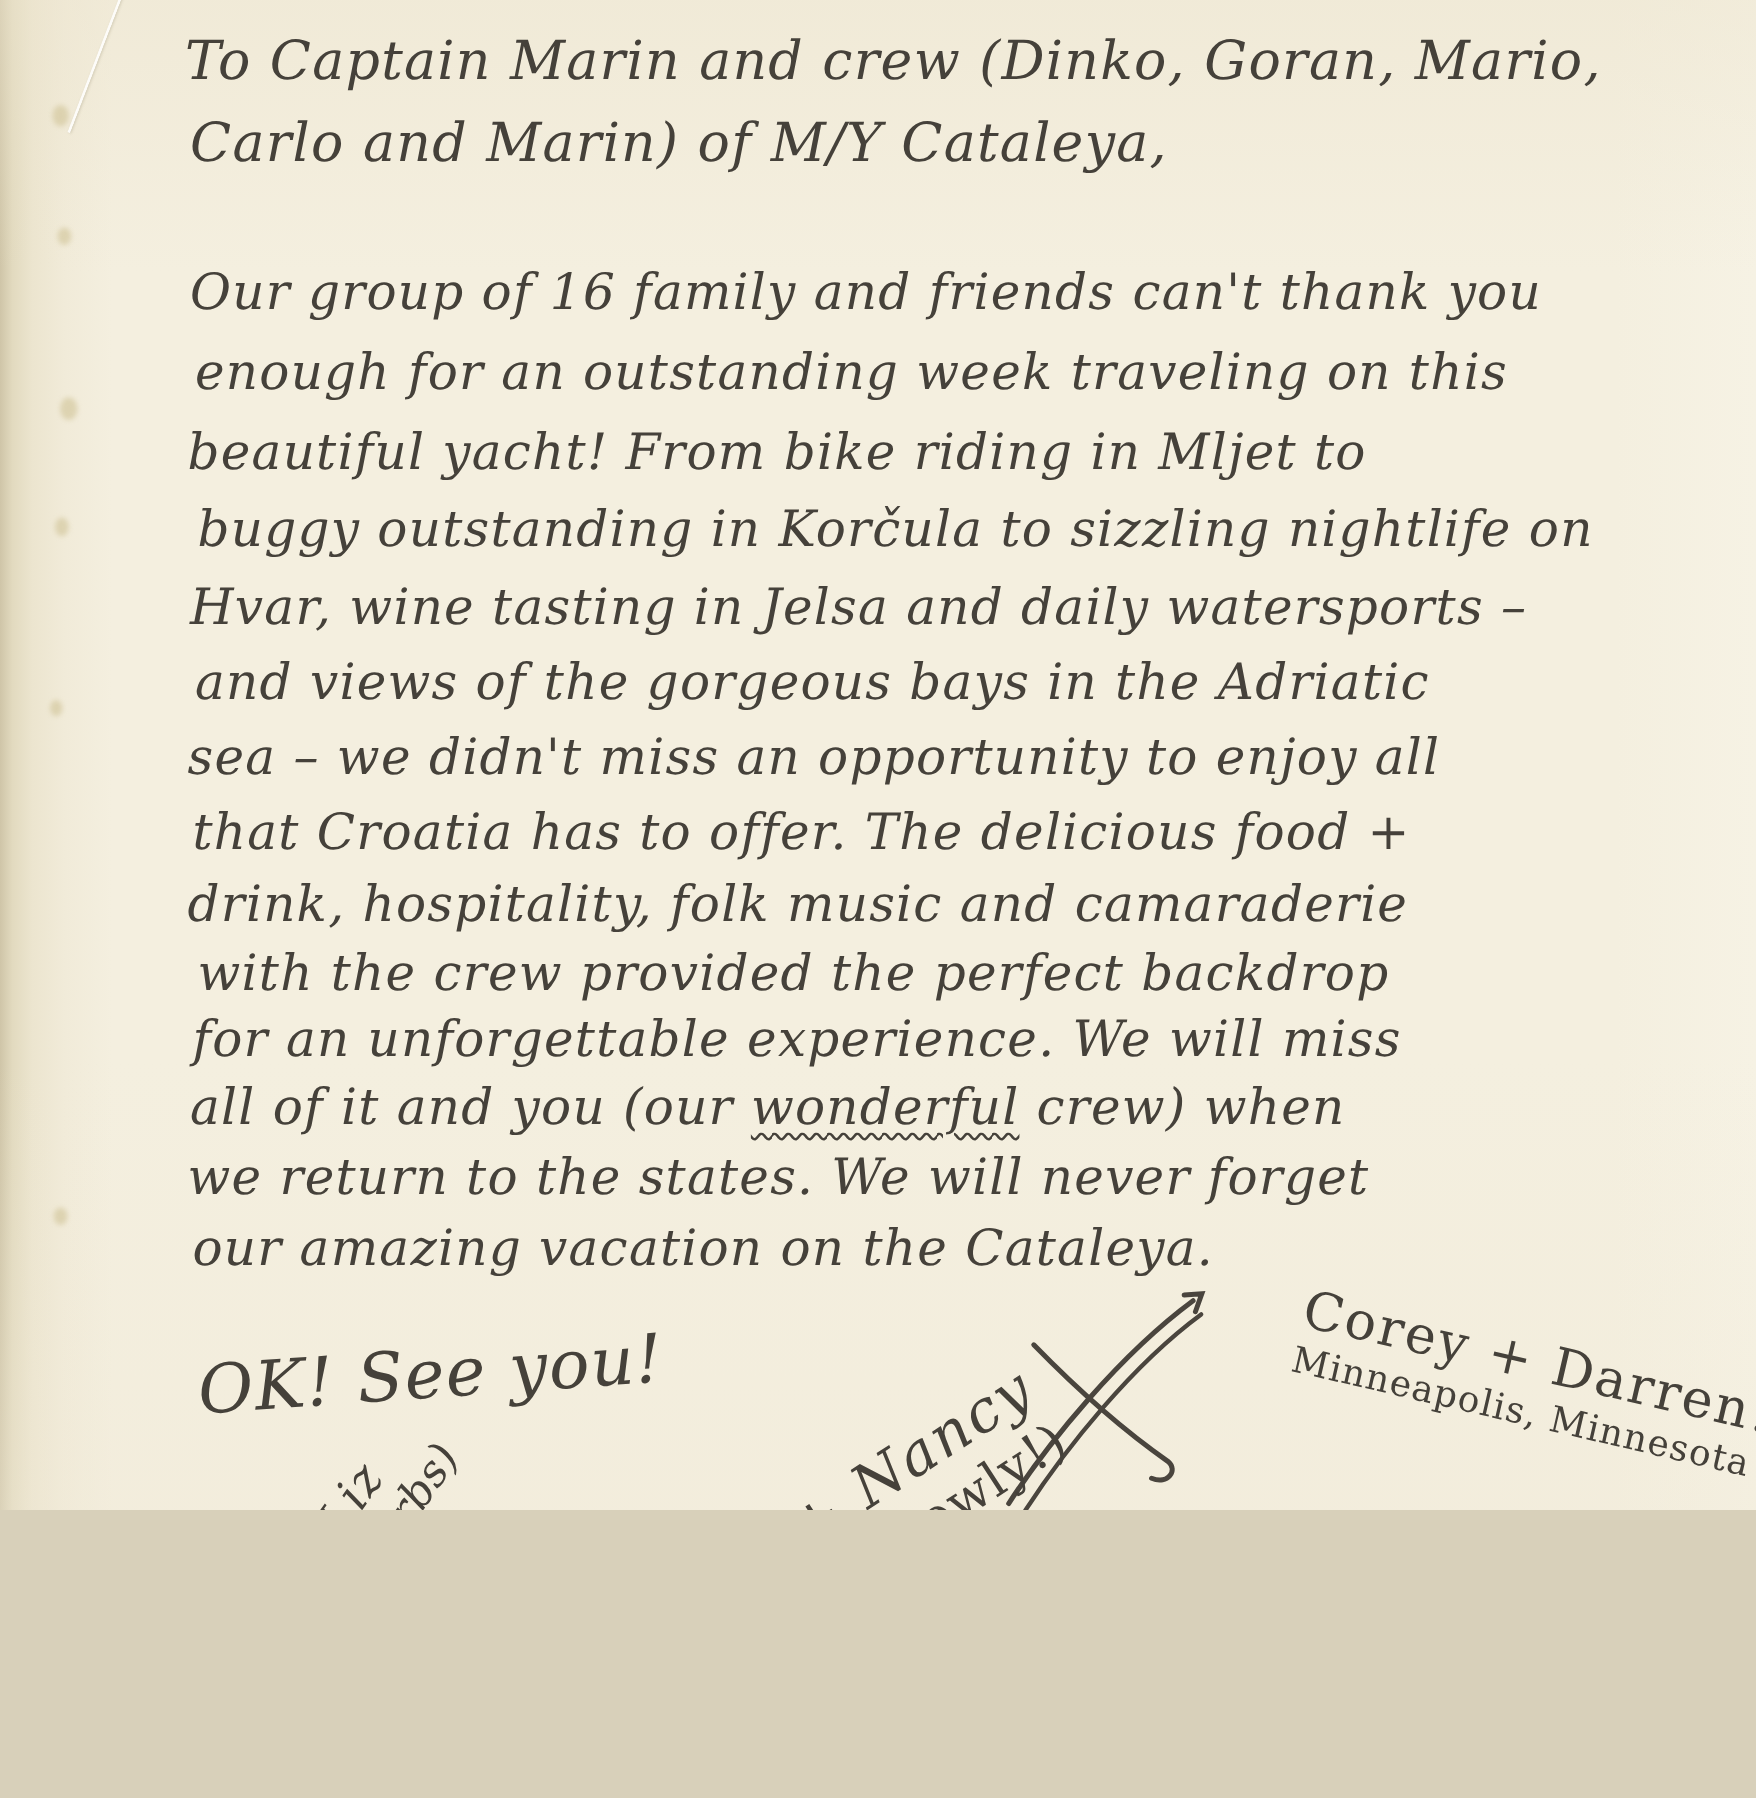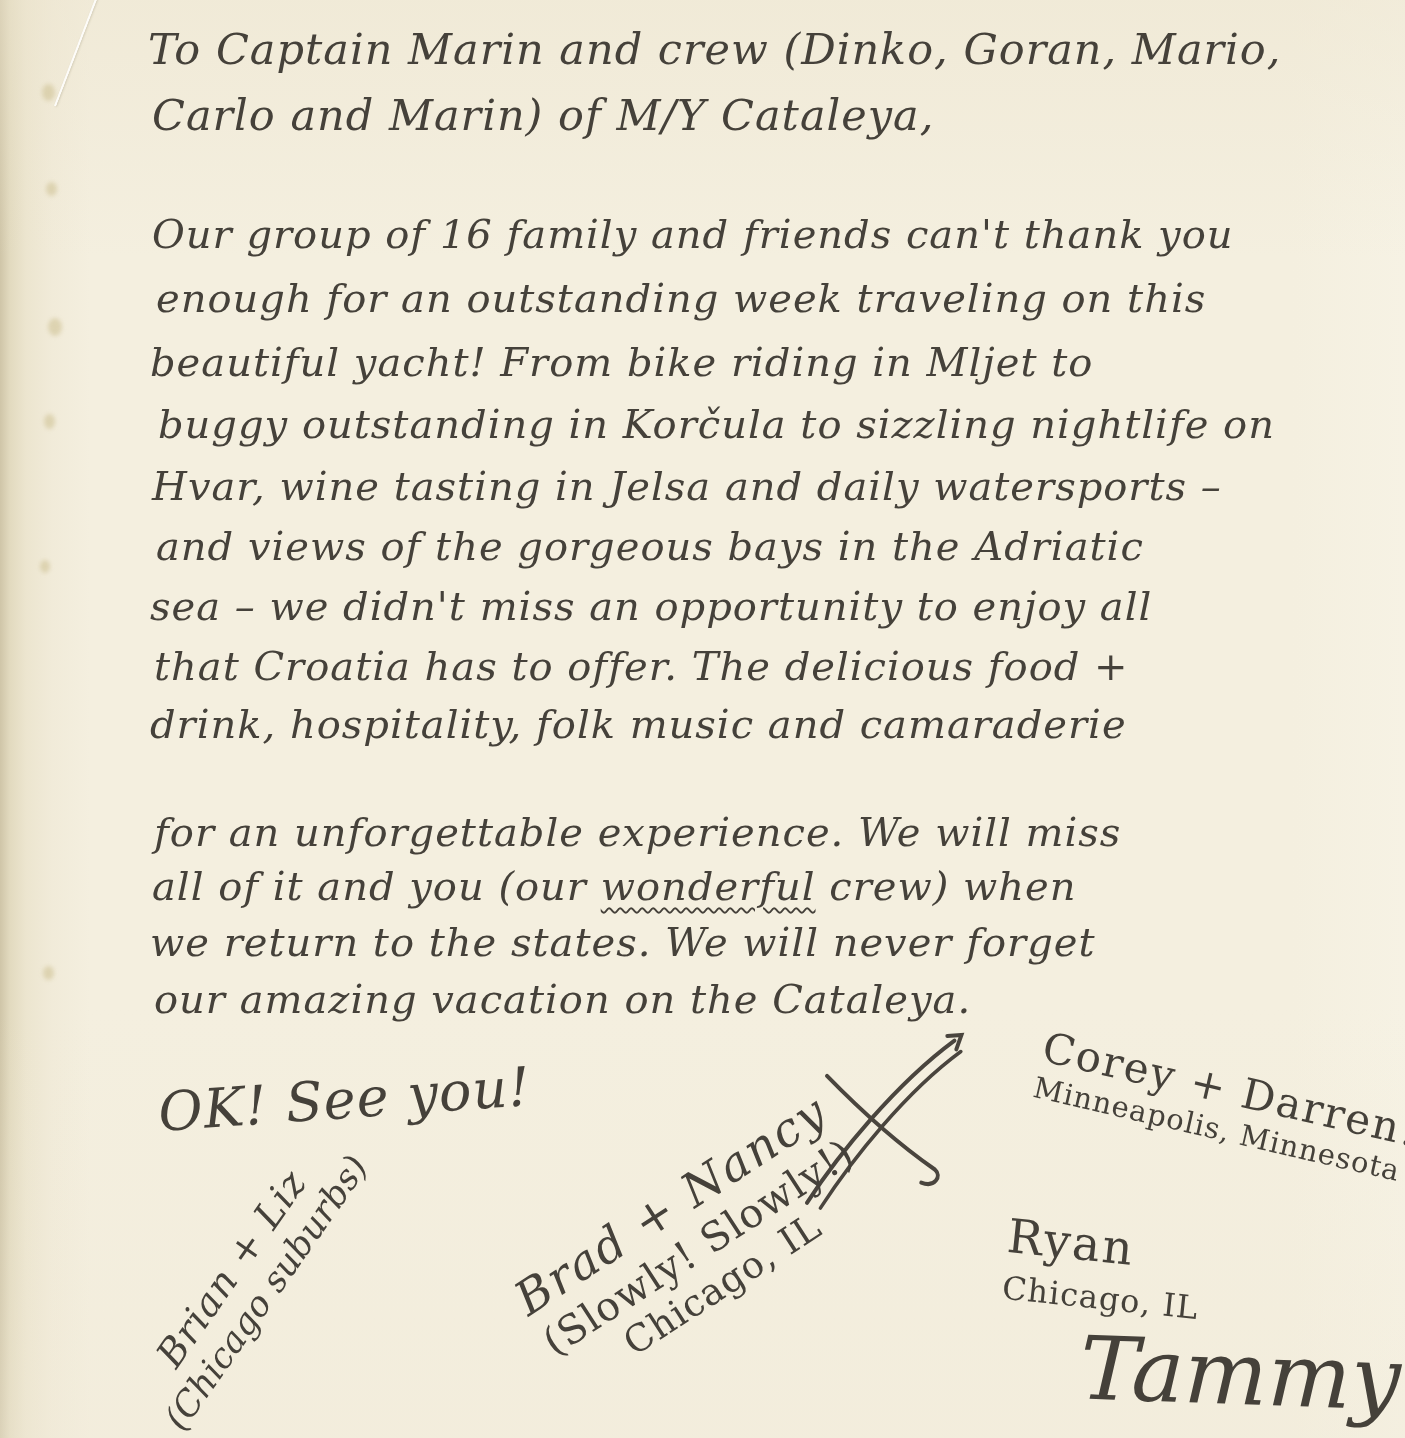--- a/index.html
+++ b/index.html
@@ -1,18 +1,18 @@
 <!DOCTYPE html>
 <html><head>
 <meta charset="utf-8">
 <style>
   html,body{margin:0;padding:0;background:#d8d0ba;}
   .canvas{
     position:relative;
-    width:1405px;height:1438px;
+    width:1405px;height:1208px;
     overflow:hidden;
     background:
       linear-gradient(180deg, rgba(236,228,206,.45) 0%, rgba(246,241,229,0) 18%, rgba(246,241,229,0) 70%, rgba(240,233,215,.35) 100%),
       linear-gradient(90deg, #cfc5a8 0px, #e2dabf 10px, #ece5cf 26px, #f1ebd9 52px, #f4efdf 90px, #f4efdf 92%, #f6f2e4 100%);
     font-family:"DejaVu Serif", serif;
   }
   .spot{position:absolute;border-radius:50%;background:#cdc091;filter:blur(2px);opacity:.55;}
   .crease{position:absolute;left:55px;top:105px;width:116px;height:2px;
     background:rgba(255,255,255,.85);box-shadow:0 1px 2px rgba(120,110,80,.25);
     transform:rotate(-69deg);transform-origin:left center;}
@@ -58,20 +58,21 @@
 
   <div class="letter-line hand ink" style="left:152px;top:210px;">Our group of 16 family and friends can't thank you</div>
   <div class="letter-line hand ink" style="left:156px;top:274px;">enough for an outstanding week traveling on this</div>
   <div class="letter-line hand ink" style="left:150px;top:338px;">beautiful yacht! From bike riding in Mljet to</div>
   <div class="letter-line hand ink" style="left:158px;top:400px;">buggy outstanding in Korčula to sizzling nightlife on</div>
   <div class="letter-line hand ink" style="left:152px;top:462px;">Hvar, wine tasting in Jelsa and daily watersports –</div>
   <div class="letter-line hand ink" style="left:156px;top:522px;">and views of the gorgeous bays in the Adriatic</div>
   <div class="letter-line hand ink" style="left:150px;top:582px;">sea – we didn't miss an opportunity to enjoy all</div>
   <div class="letter-line hand ink" style="left:154px;top:642px;font-style:italic;">that Croatia has to offer. The delicious food +</div>
   <div class="letter-line hand ink" style="left:150px;top:700px;">drink, hospitality, folk music and camaraderie</div>
+  <div class="letter-line hand ink" style="left:158px;top:755px;">with the crew provided the perfect backdrop</div>
   <div class="letter-line hand ink" style="left:154px;top:808px;">for an unforgettable experience. We will miss</div>
   <div class="letter-line hand ink" style="left:150px;top:918px;">we return to the states. We will never forget</div>
   <div class="letter-line hand ink" style="left:152px;top:862px;">
     <span>all of it and you (our </span><span class="wavy">wonderful</span><span> crew) when</span>
   </div>
   <div class="letter-line hand ink" style="left:154px;top:975px;">our amazing vacation on the Cataleya.</div>
 
   <div class="closing hand ink">OK! See you!</div>
 
   <svg class="flourish" width="210" height="160" viewBox="0 0 210 160" fill="none">

